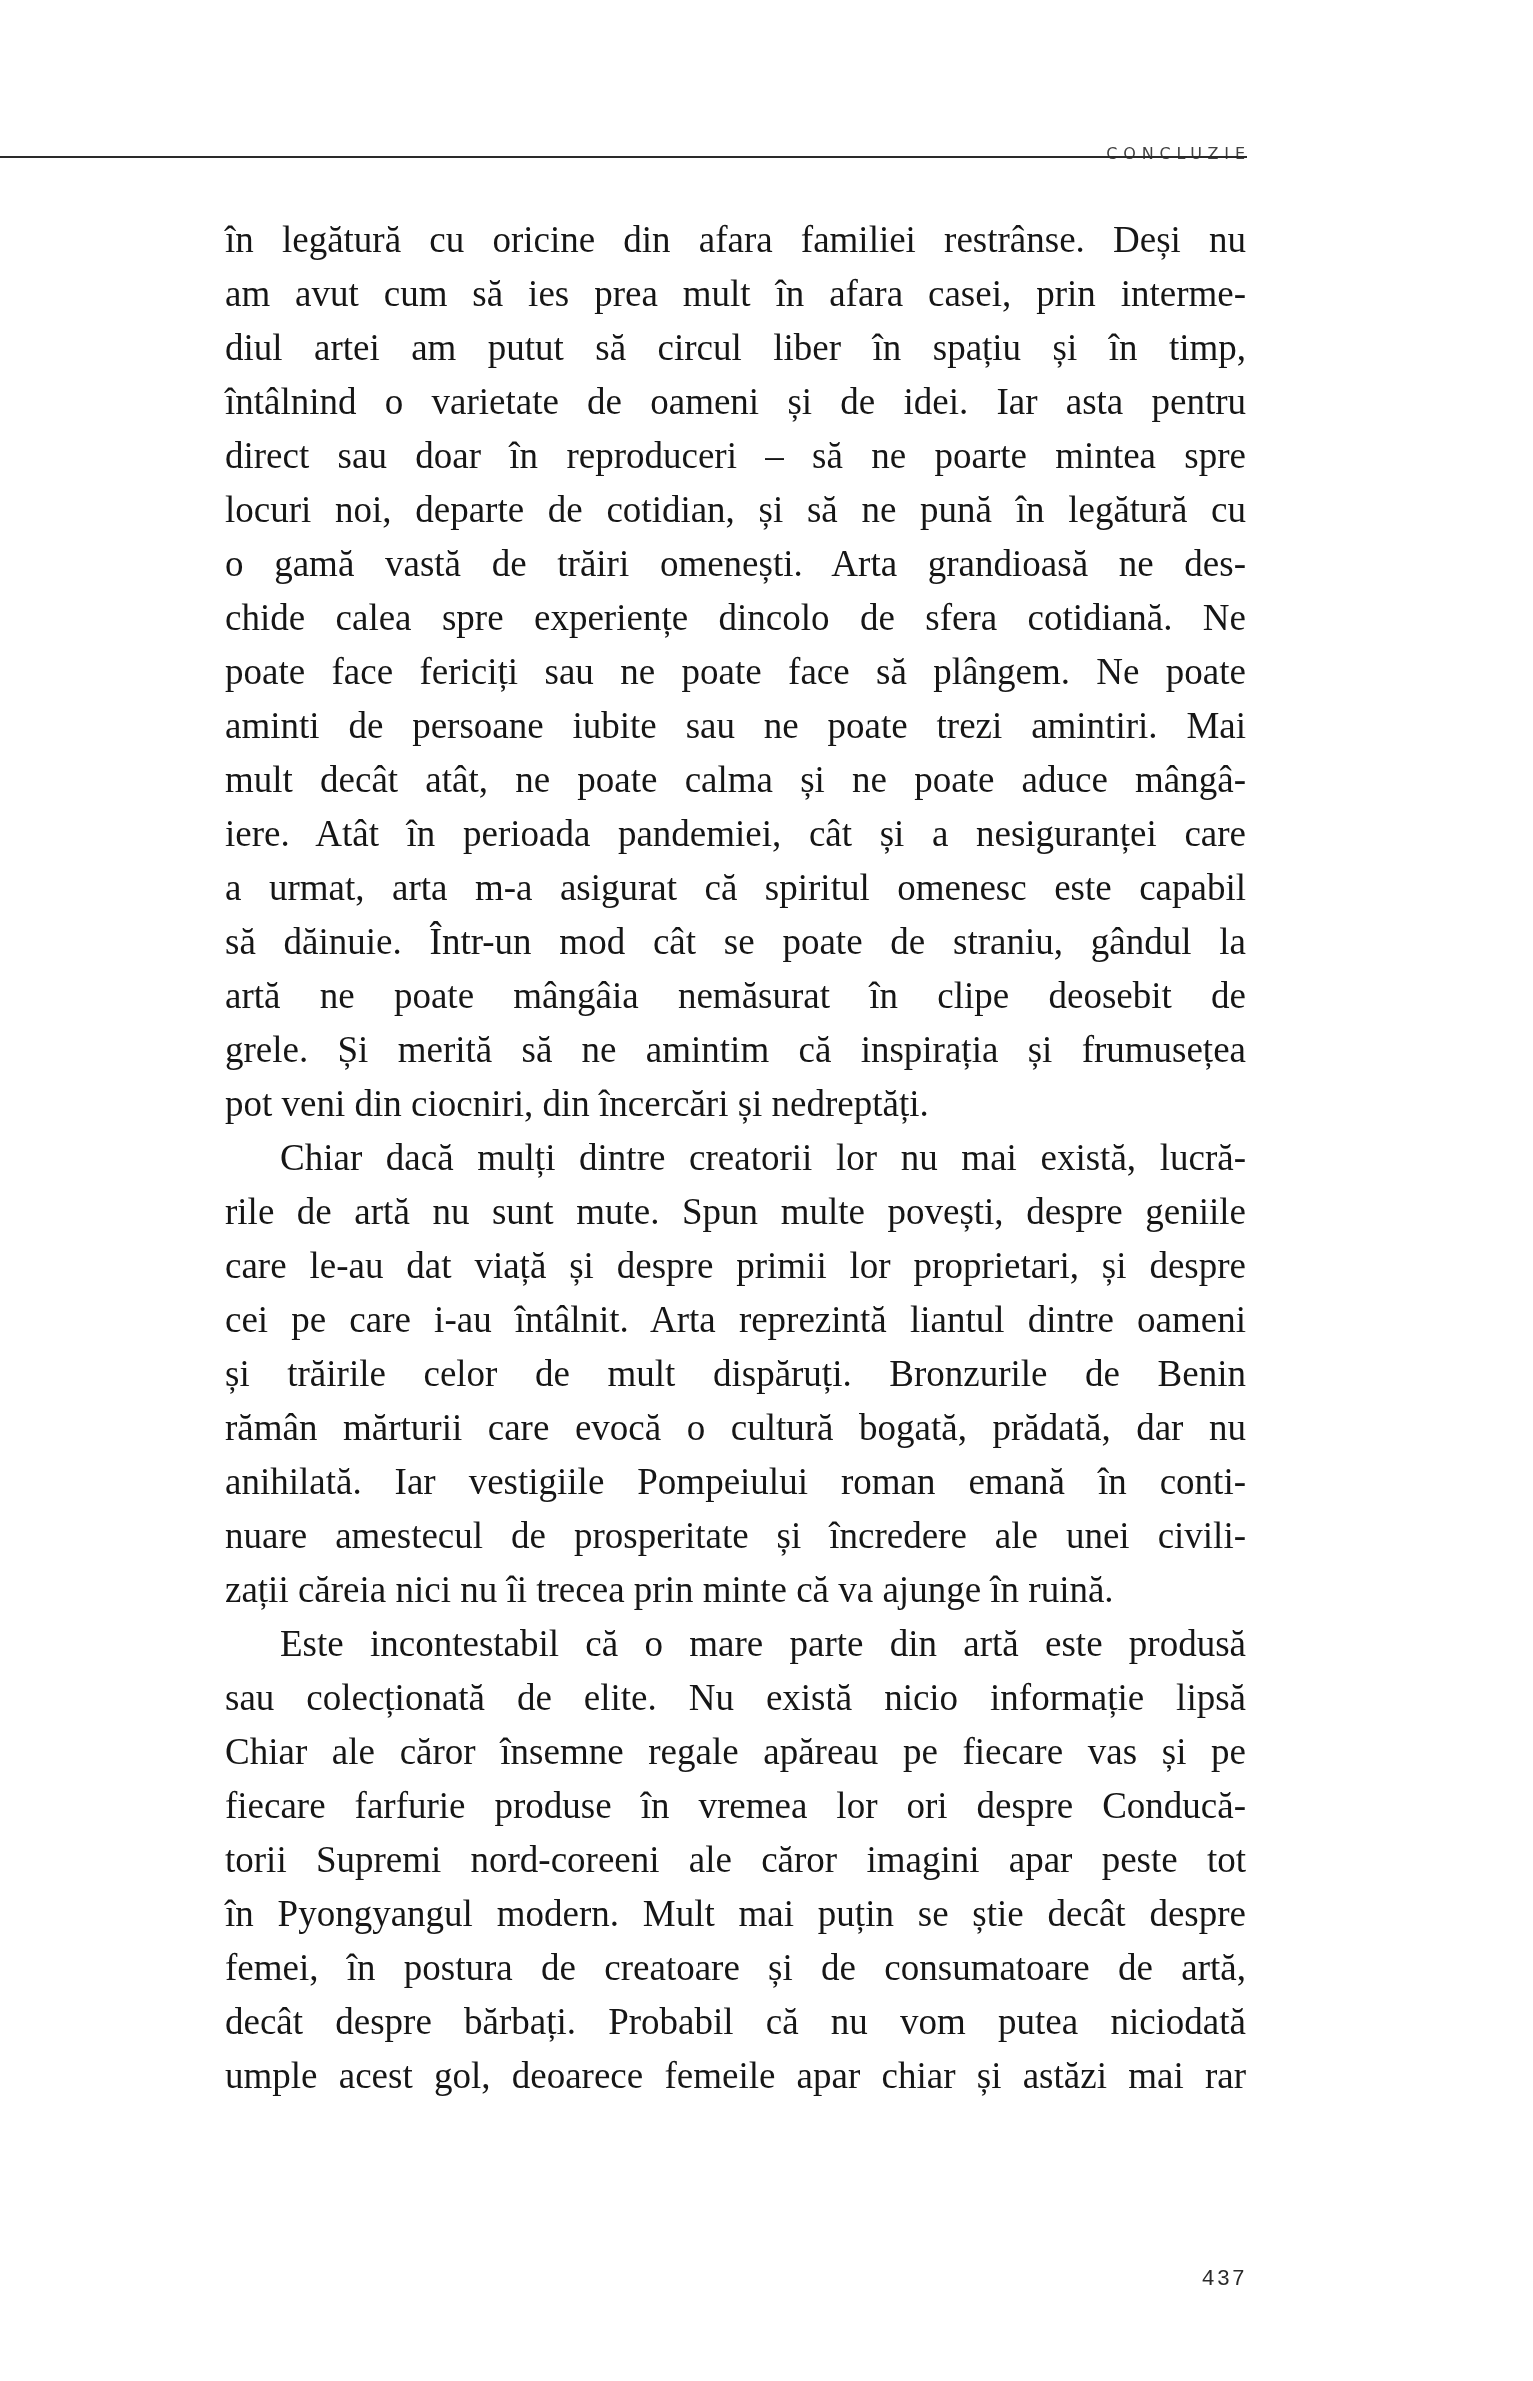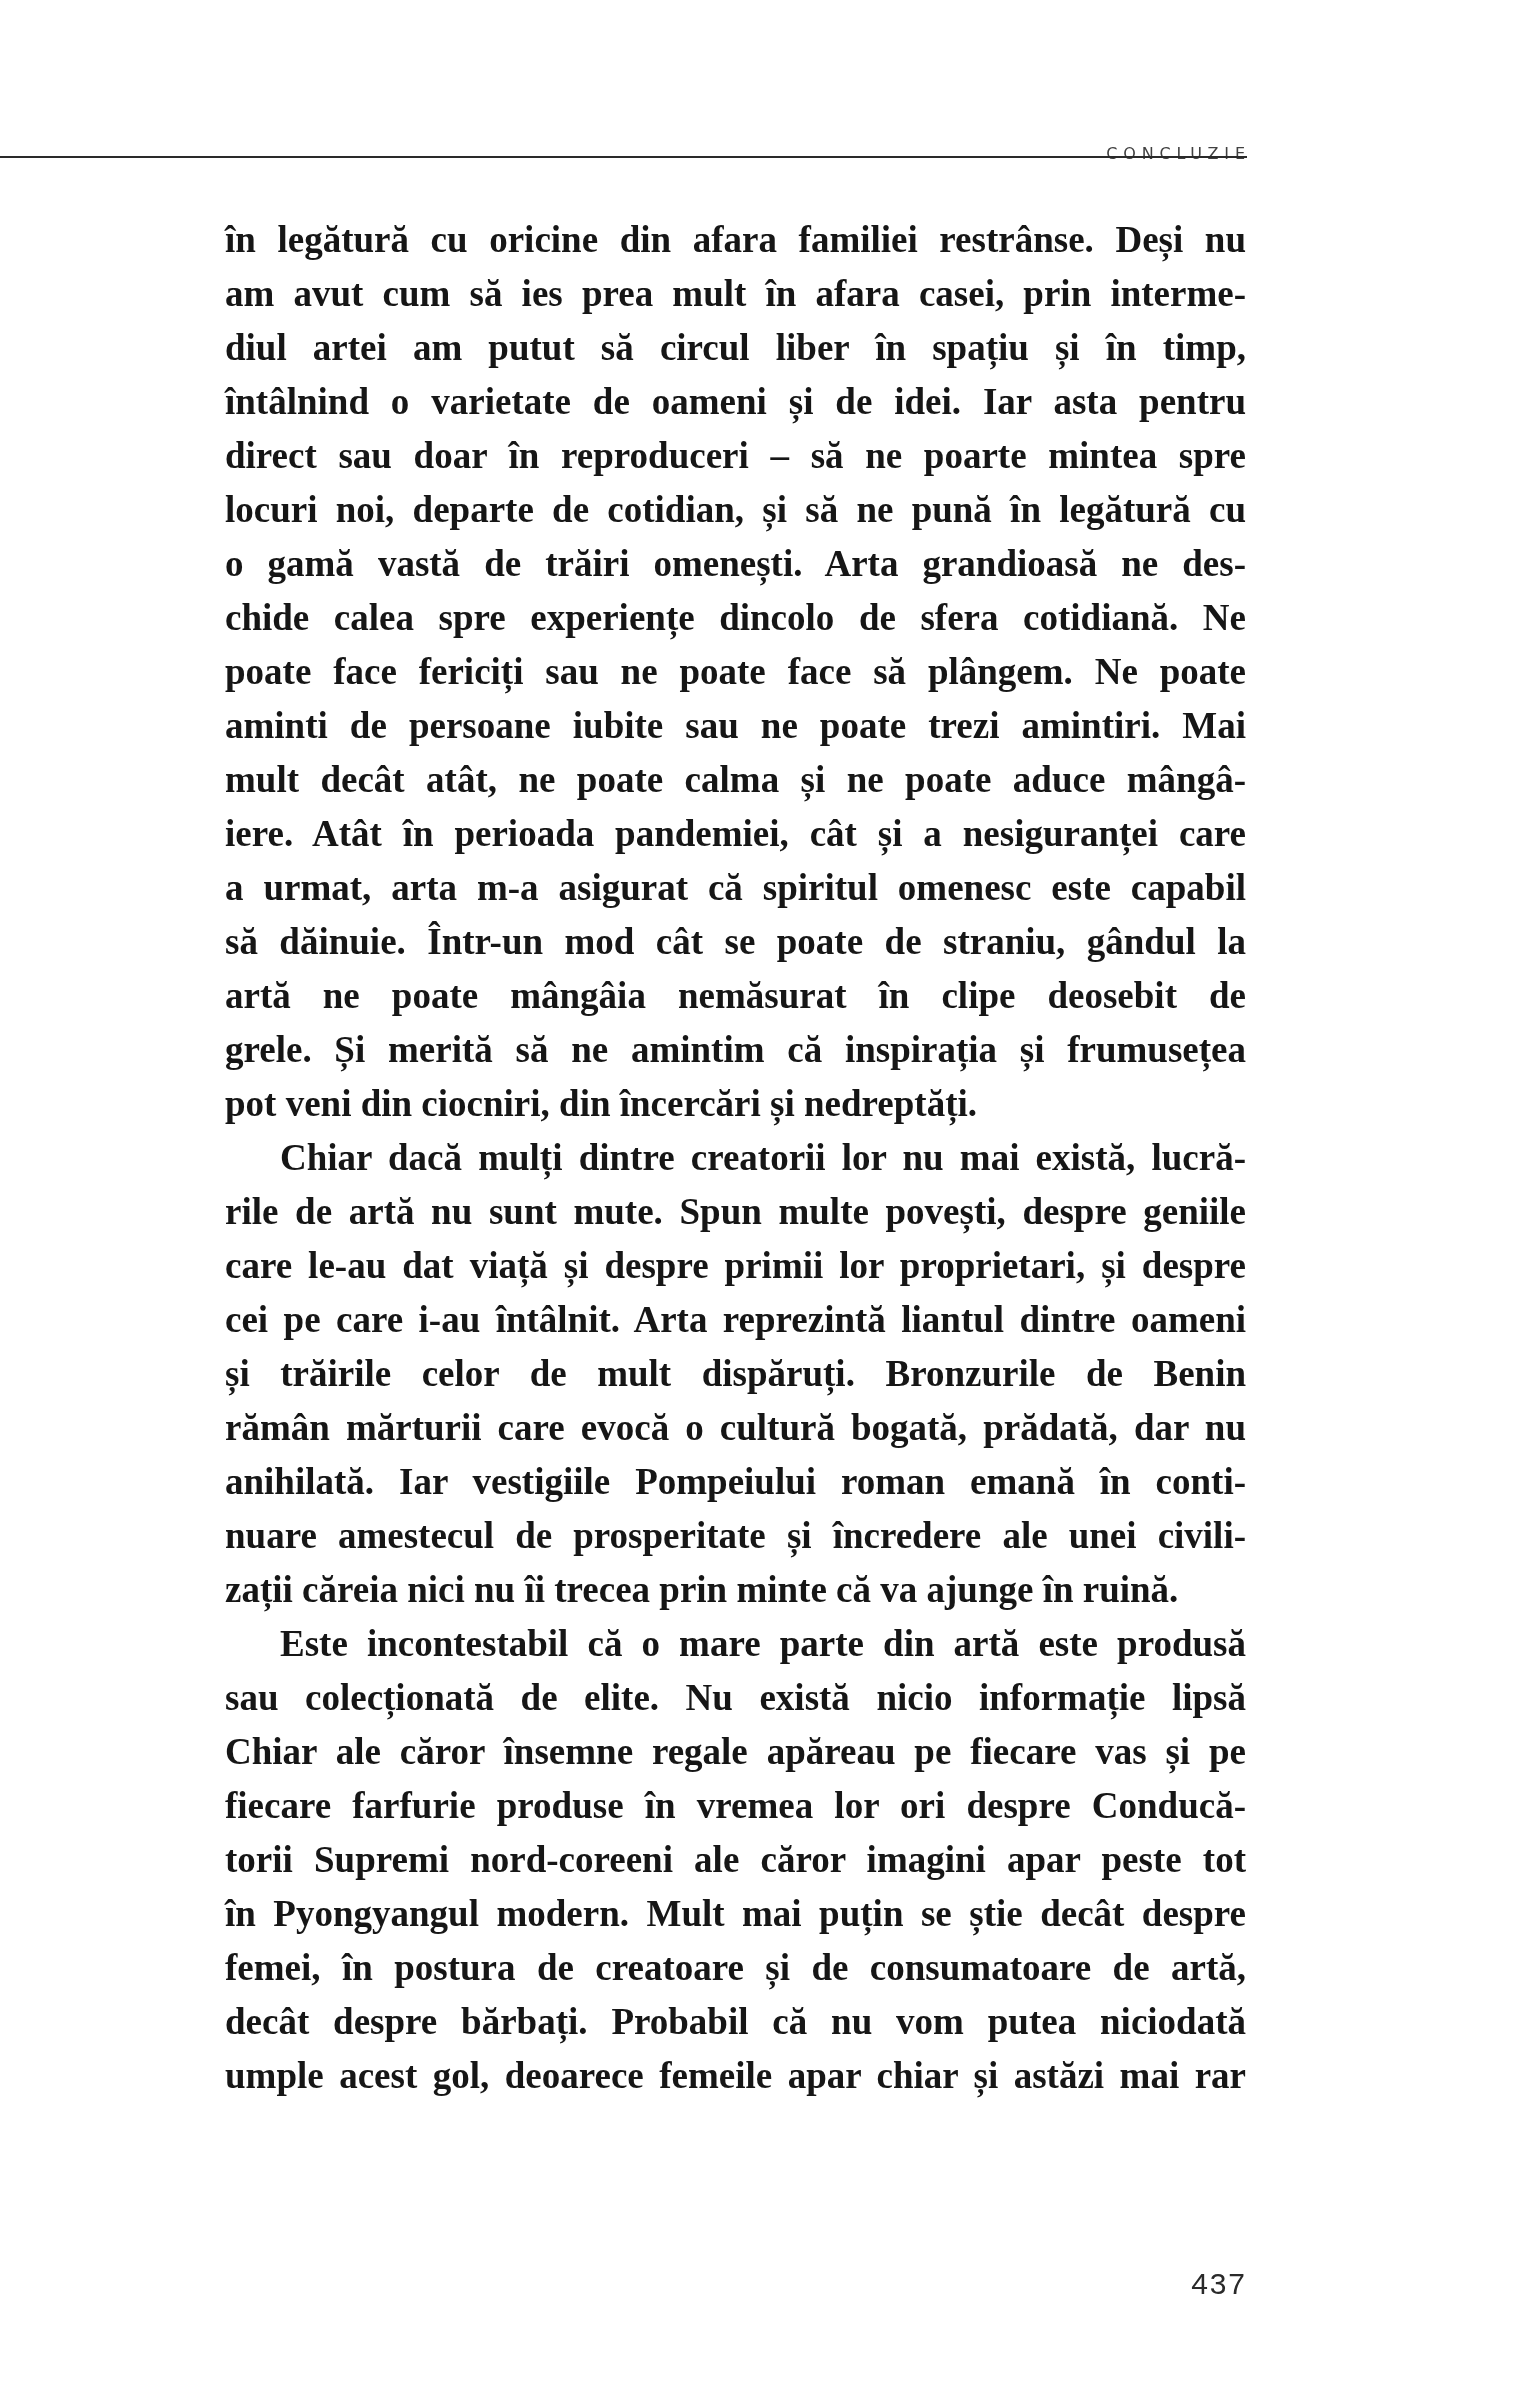--- a/index.html
+++ b/index.html
@@ -36,21 +36,20 @@
     }
     .body-text {
       position: absolute;
       left: 225px;
       top: 213px;
       width: 1021px;
       font-family: "Liberation Serif", "DejaVu Serif", serif;
       font-size: 37px;
       line-height: 54px;
       color: #161616;
-      font-weight: bold;
     }
     .paragraph {
       margin: 0;
       padding: 0;
     }
     .line {
       display: block;
       white-space: nowrap;
       text-align: justify;
       text-align-last: justify;
@@ -61,22 +60,22 @@
       text-align: right;
       text-align-last: left;
     }
     .line.indent {
       padding-left: 55px;
     }
     .page-number {
       position: absolute;
       right: 288px;
       top: 2267px;
-      font-family: Liberation Sans, sans-serif;
-      font-size: 30px;
+      font-family: Liberation Mono, monospace;
+      font-size: 22px;
       letter-spacing: 1.9px;
       margin-right: -1.9px;
       color: #2a2a2a;
     }
   </style>
 </head>
 <body>
 
 <div class="running-header">CONCLUZIE</div>
 <div class="header-rule"></div>

